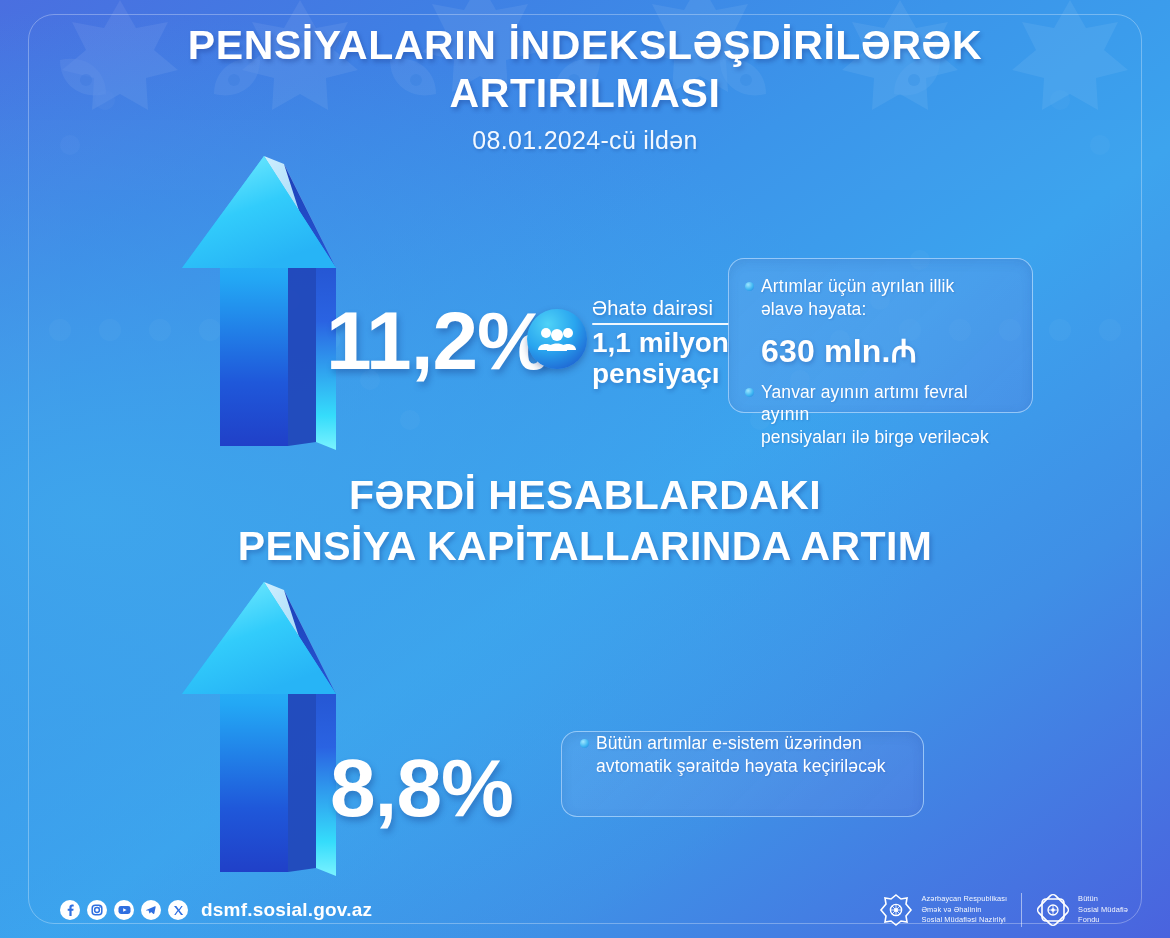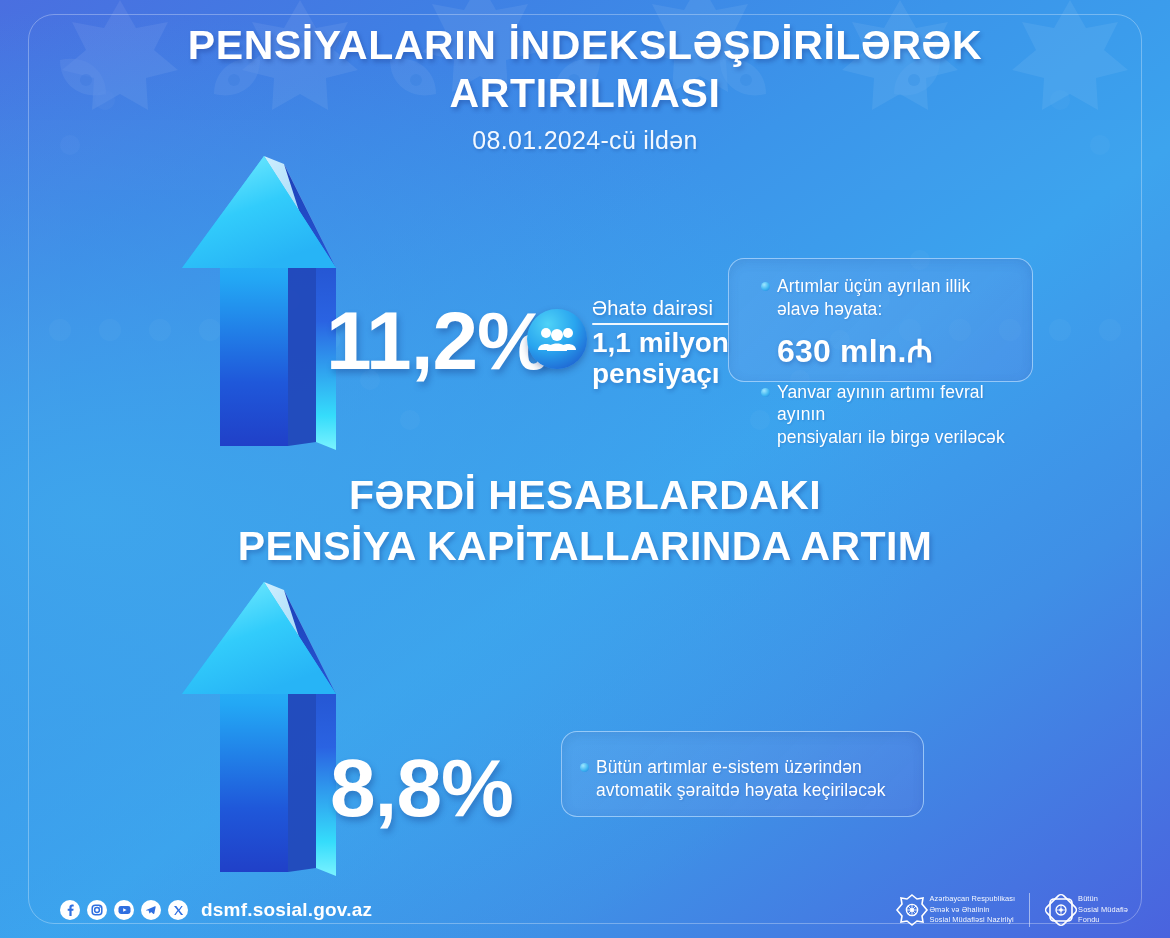--- a/index.html
+++ b/index.html
@@ -50,22 +50,22 @@
   .cover .cap{font-size:20px;font-weight:400;letter-spacing:.2px;text-shadow:1px 2px 3px rgba(20,50,130,.25);}
   .cover .rule{height:2px;background:rgba(255,255,255,.92);margin:3px 0 2px;border-radius:2px;}
   .cover .big{font-size:28px;font-weight:bold;line-height:1.12;text-shadow:1px 2px 4px rgba(20,50,130,.3);}
 
   
   .infobox{
     position:absolute;border:1px solid rgba(190,225,255,.65);border-radius:16px;
     background:linear-gradient(135deg, rgba(110,175,240,.34) 0%, rgba(95,130,225,.30) 100%);
     box-shadow:0 3px 12px rgba(20,50,120,.12) inset;
   }
-  .infobox.b1{left:728px;top:258px;width:305px;height:124px;padding:16px 18px 14px 32px;}
-  .infobox.b2{left:561px;top:731px;width:363px;height:86px;padding:24px 18px;}
+  .infobox.b1{left:728px;top:258px;width:305px;height:155px;padding:16px 18px 14px 16px;}
+  .infobox.b2{left:561px;top:731px;width:363px;height:86px;padding:0 18px;}
   .li{display:flex;align-items:flex-start;color:#ffffff;line-height:1.3;}
   .dot{flex:0 0 auto;width:9px;height:9px;border-radius:50%;
     background:radial-gradient(circle at 35% 30%,#9fe6ff 0%,#3fb6f2 55%,#1d7ad8 100%);
     margin:7px 7px 0 0;}
   .li .txt{font-size:17.5px;font-weight:400;letter-spacing:.1px;text-shadow:1px 1px 2px rgba(20,50,130,.2);}
   .amount{color:#ffffff;font-size:32px;font-weight:bold;margin:7px 0 10px 16px;letter-spacing:.2px;
     text-shadow:1px 2px 4px rgba(20,50,130,.3);}
 
   
   .midhead{
@@ -74,21 +74,21 @@
     text-shadow:2px 3px 4px rgba(20,50,130,.3);
   }
 
   
   .footer-left{position:absolute;left:60px;top:899px;display:flex;align-items:center;gap:7px;}
   .soc{width:20px;height:20px;border-radius:50%;background:#ffffff;
     display:flex;align-items:center;justify-content:center;flex:0 0 auto;}
   .site{margin-left:6px;color:#ffffff;font-size:19px;font-weight:bold;letter-spacing:.2px;}
 
   .footer-right{position:absolute;right:42px;top:893px;display:flex;align-items:center;gap:14px;}
-  .logo{display:flex;align-items:center;justify-content:center;}
+  .logo{display:flex;align-items:center;gap:8px;justify-content:center;}
   .logo .ltext{color:#ffffff;font-size:7.4px;line-height:1.45;letter-spacing:.1px;opacity:.95;}
   .vdiv{width:1px;height:34px;background:rgba(255,255,255,.5);}
 </style>
 </head>
 <body>
 
 <div class="stage">
 
   <svg class="ornament" viewBox="0 0 1170 938" preserveAspectRatio="none">
     <defs>

